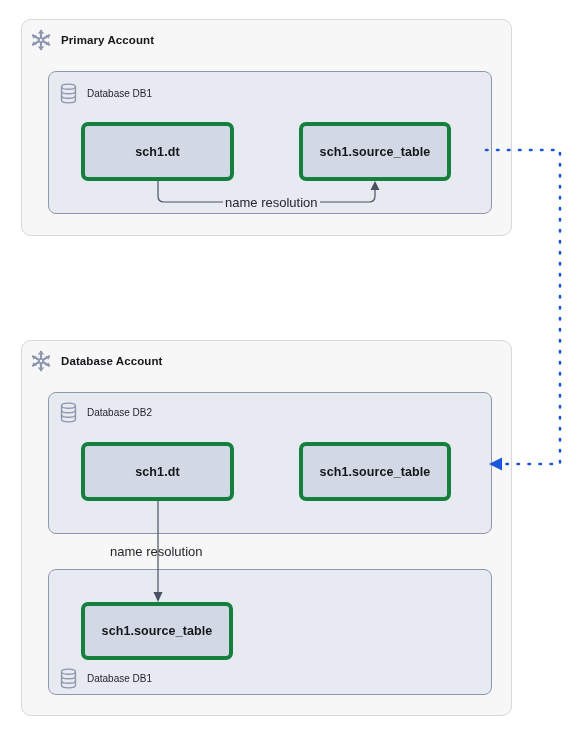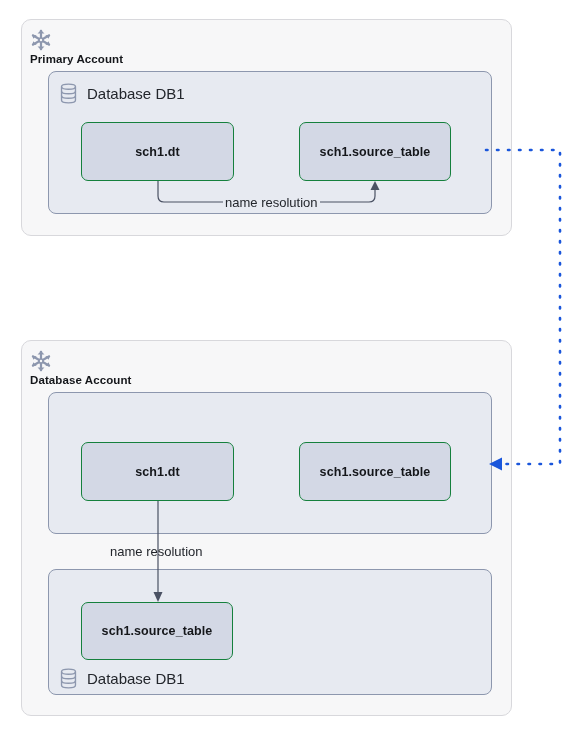--- a/index.html
+++ b/index.html
@@ -25,22 +25,22 @@
   .account-box {
     position: absolute;
     background: #f7f7f8;
     border: 1px solid #d8d8dc;
     border-radius: 10px;
     box-sizing: border-box;
   }
   .account-header {
     position: absolute;
     display: flex;
-    gap: 2px;
-    flex-direction: column;
+    align-items: center;
+    gap: 9px;
   }
   .account-title {
     font-size: 11.5px;
     font-weight: bold;
     color: #14161a;
     white-space: nowrap;
     letter-spacing: .1px;
   }
   .snowflake-icon {
     width: 22px;
@@ -57,36 +57,36 @@
     border-radius: 8px;
     box-sizing: border-box;
   }
   .db-label {
     position: absolute;
     display: flex;
     align-items: center;
     gap: 10px;
   }
   .db-label-text {
-    font-size: 15px;
+    font-size: 10px;
     color: #23262c;
     white-space: nowrap;
   }
   .db-icon {
     width: 17px;
     height: 21px;
     display: block;
     flex: 0 0 auto;
   }
 
   
   .node {
     position: absolute;
     background: #d3d8e5;
-    border: 1px solid #15803d;
+    border: 4px solid #15803d;
     border-radius: 7px;
     box-sizing: border-box;
     display: flex;
     align-items: center;
     justify-content: center;
     font-size: 12.5px;
     font-weight: bold;
     color: #14161a;
     letter-spacing: .1px;
   }
@@ -191,20 +191,31 @@
         </g>
         <circle cx="24" cy="24" r="6.2"></circle>
       </g>
       <circle cx="24" cy="24" r="2.6" fill="#f7f7f8"></circle>
     </svg>
     <span class="account-title">Database Account</span>
   </div>
 
   <div class="db-box" style="left:48px; top:392px; width:444px; height:142px;"></div>
 
+  <div class="db-label" style="left:60px; top:402px;">
+    <svg class="db-icon" viewBox="0 0 20 24" aria-hidden="true">
+      <g fill="none" stroke="#8d97ae" stroke-width="1.6">
+        <ellipse cx="10" cy="4" rx="8.2" ry="3"></ellipse>
+        <path d="M1.8 4v16c0 1.65 3.67 3 8.2 3s8.2-1.35 8.2-3V4"></path>
+        <path d="M1.8 9.3c0 1.65 3.67 3 8.2 3s8.2-1.35 8.2-3"></path>
+        <path d="M1.8 14.6c0 1.65 3.67 3 8.2 3s8.2-1.35 8.2-3"></path>
+      </g>
+    </svg>
+    <span class="db-label-text">Database DB2</span>
+  </div>
 
   <div class="node" style="left:81px; top:442px; width:153px; height:59px;">
     <span>sch1.dt</span>
   </div>
 
   <div class="node" style="left:299px; top:442px; width:152px; height:59px;">
     <span>sch1.source_table</span>
   </div>
 
   <div class="db-box" style="left:48px; top:569px; width:444px; height:126px;"></div>

